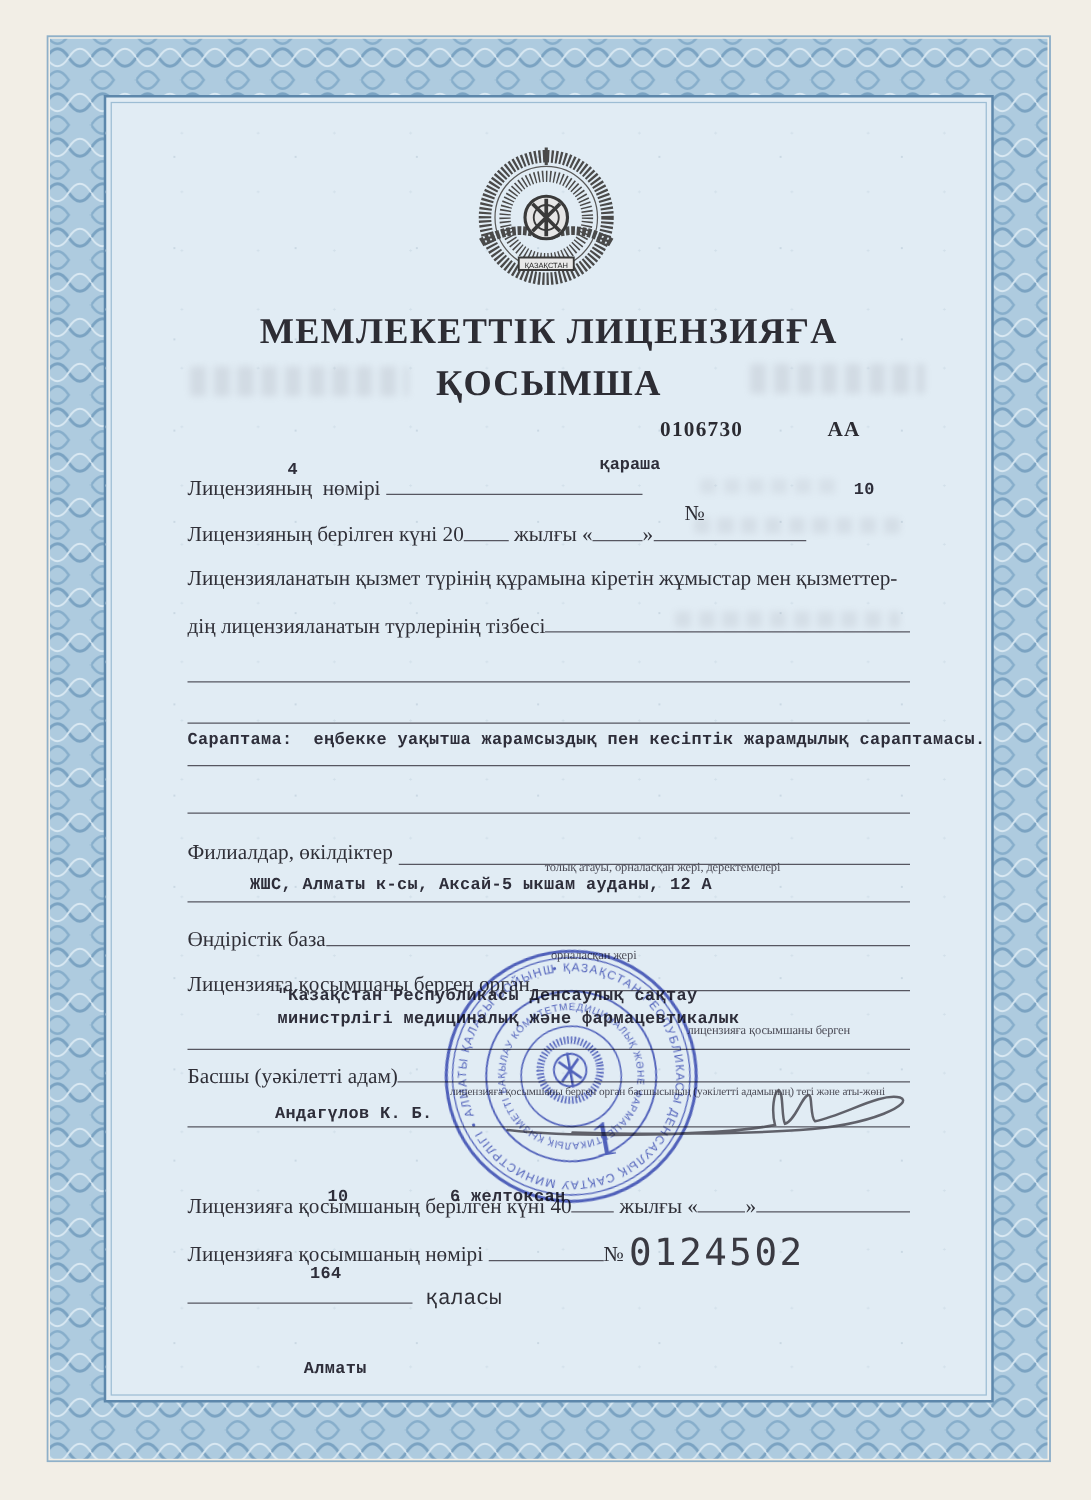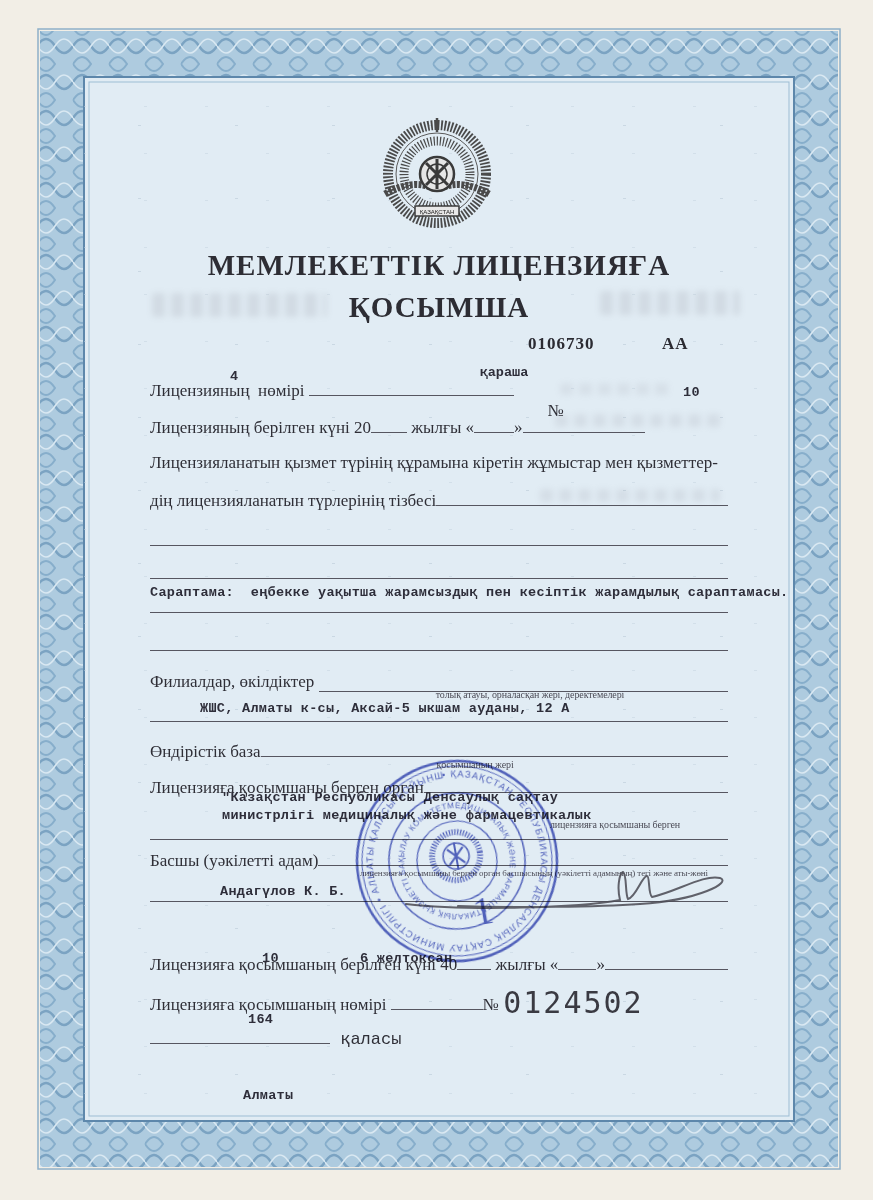--- a/index.html
+++ b/index.html
@@ -127,21 +127,21 @@
       <span class="fill"></span>
     </div>
     <div class="caption" style="left:340px;top:689px;width:380px;">толық атауы, орналасқан жері, деректемелері</div>
     <div class="typed" style="left:200px;top:701px;">ЖШС, Алматы к-сы, Аксай-5 ыкшам ауданы, 12 А</div>
     <div class="hr" style="left:150px;top:721px;width:578px;"></div>
 
     <div class="row" style="left:150px;top:742px;width:578px;">
       <span>Өндірістік база</span>
       <span class="fill"></span>
     </div>
-    <div class="caption" style="left:275px;top:759px;width:400px;">қосымшаның жері</div>
+    <div class="caption" style="left:275px;top:759px;width:400px;">орналасқан жері</div>
 
     <div class="row" style="left:150px;top:778px;width:578px;">
       <span>Лицензияға қосымшаны берген орган</span>
       <span class="fill"></span>
     </div>
     <div class="caption" style="left:510px;top:795px;width:210px;margin-top:24px;">лицензияға қосымшаны берген</div>
     <div class="typed" style="left:222px;top:790px;">"Казақстан Республикасы Денсаулық сақтау</div>
     <div class="typed" style="left:222px;top:808px;">министрлігі медициналық және фармацевтикалык</div>
     <div class="hr" style="left:150px;top:839px;width:578px;"></div>
 

